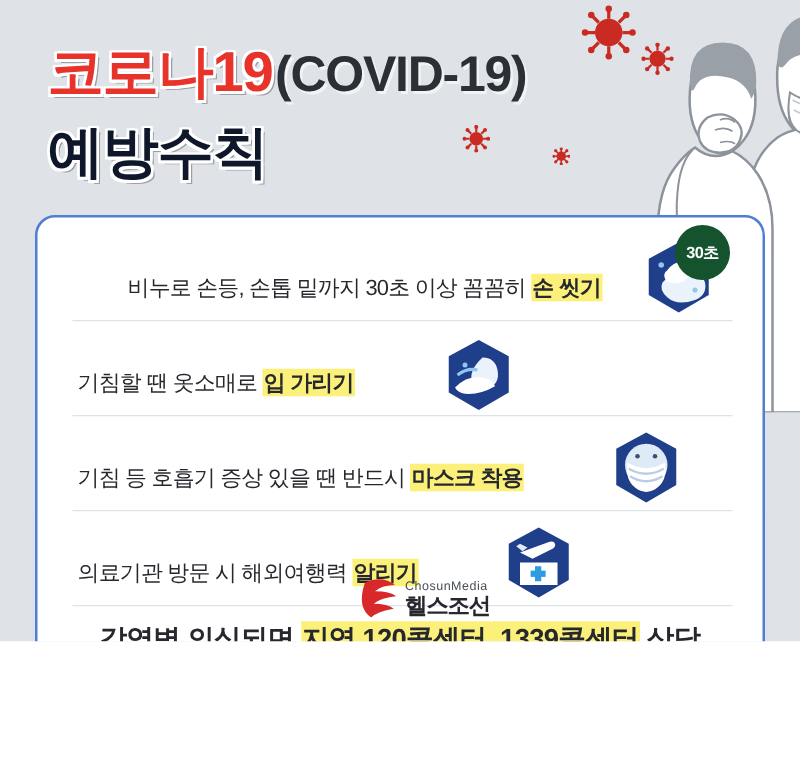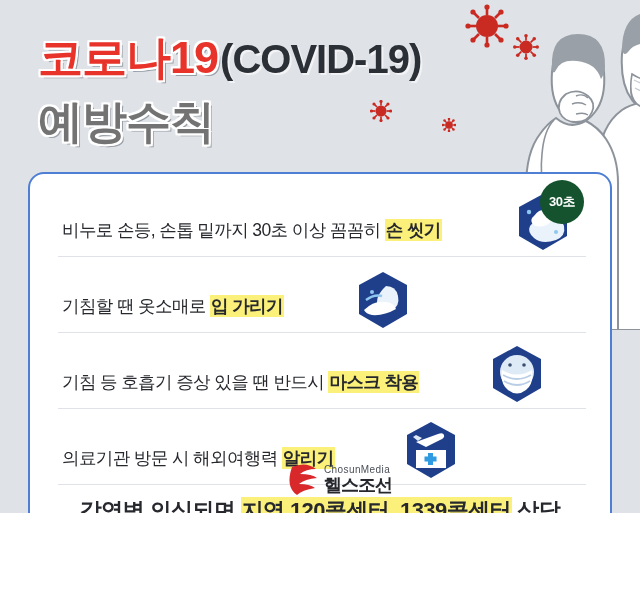--- a/index.html
+++ b/index.html
@@ -65,21 +65,21 @@
     font-weight: bold;
     color: #2b2f36;
     letter-spacing: -1px;
     margin-left: 2px;
     text-shadow: 2px 2px 0 rgba(255,255,255,0.6);
   }
   .title-line2 {
     margin-top: 4px;
     font-size: 45px;
     font-weight: bold;
-    color: #737373;
+    color: #0f172a;
     letter-spacing: -1px;
     white-space: nowrap;
     text-shadow:
       -2px -2px 0 #fff, 2px -2px 0 #fff, -2px 2px 0 #fff, 2px 2px 0 #fff,
       0 -2px 0 #fff, 0 2px 0 #fff, -2px 0 0 #fff, 2px 0 0 #fff,
       3px 3px 0 #9aa0a8;
   }
 
   
   .card {
@@ -109,21 +109,21 @@
 
   .tip {
     position: absolute;
     left: 32px;
     width: 400px;
     font-size: 17.5px;
     color: #26282d;
     letter-spacing: -0.6px;
     white-space: nowrap;
   }
-  .tip-1 { top: 44px; }
+  .tip-1 { top: 44px; margin-left: 40px; }
   .tip-2 { top: 120px; }
   .tip-3 { top: 196px; }
   .tip-4 { top: 272px; }
 
   .hl-yellow {
     background: #fbf07a;
     font-weight: bold;
     padding: 1px 1px;
   }
 

